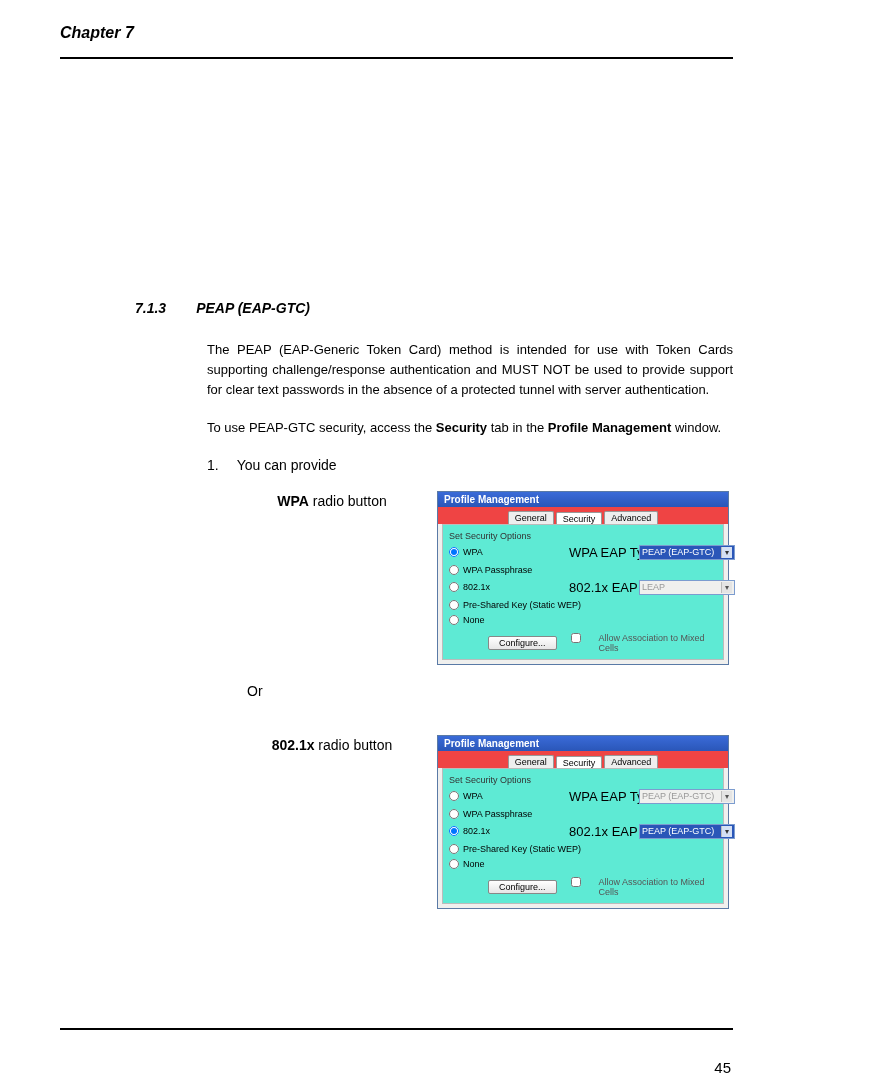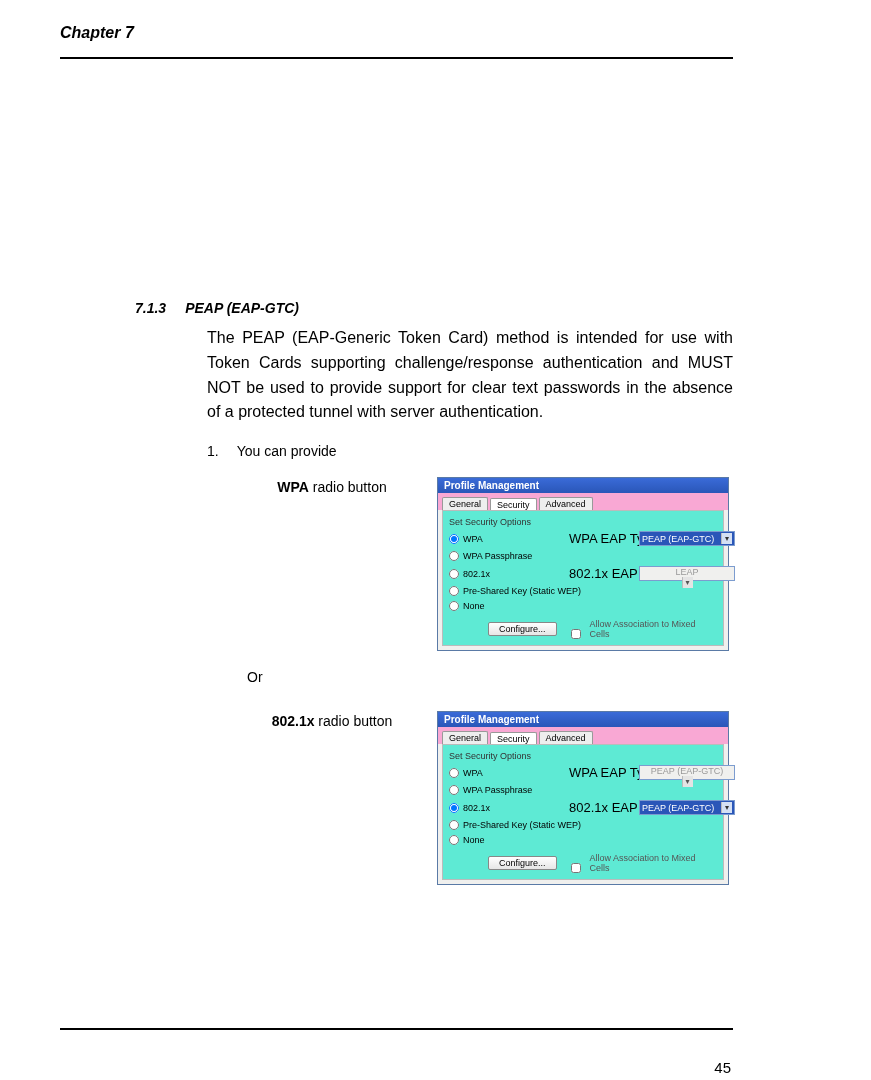--- a/index.html
+++ b/index.html
@@ -40,31 +40,31 @@
     border-top: 2px solid #000;
   }
   .content {
     position: absolute;
     top: 300px;
     left: 135px;
     right: 60px;
   }
   .sec-head {
     display: flex;
-    gap: 19px;
+    gap: 30px;
     font-weight: bold;
     font-size: 14px;
     font-style: italic;
-    margin-bottom: 10px;
+    margin-bottom: 24px;
   }
   .body {
     margin-left: 72px;
   }
   .para {
-    font-size: 16px;
+    font-size: 13px;
     line-height: 1.55;
     text-align: justify;
     margin-bottom: 18px;
   }
   .para .bold { font-weight: bold; }
   .list {
     display: flex;
     gap: 18px;
     font-size: 14px;
     margin-bottom: 18px;
@@ -80,21 +80,21 @@
     width: 170px;
     font-size: 14px;
     padding-top: 2px;
     text-align: center;
   }
   .option-label .bold { font-weight: bold; }
   .or-row {
     margin-left: 40px;
     font-size: 14px;
     margin-top: 18px;
-    margin-bottom: 26px;
+    margin-bottom: 36px;
   }
 
   
   .dlg {
     width: 290px;
     border: 1px solid #5a7aa6;
     font-family: Tahoma, Arial, sans-serif;
     font-size: 9px;
     background: #f0f0ee;
     flex: 0 0 auto;
@@ -103,22 +103,23 @@
     background: linear-gradient(#3a6bd8, #2a56b8);
     color: #fff;
     font-size: 10px;
     padding: 2px 6px;
     font-weight: bold;
   }
   .dlg-tabs {
     display: flex;
     gap: 2px;
     padding: 4px 4px 0 4px;
-    background: #f9a8d4;
-    font-size: 9px;
+    background: #ef4444;
+    font-size: 9px;
+    justify-content: center;
   }
   .tab {
     border: 1px solid #999;
     border-bottom: none;
     background: #eee;
     padding: 1px 6px;
     border-radius: 2px 2px 0 0;
   }
   .tab.active {
     background: #fff;
@@ -167,21 +168,20 @@
     width: 90px;
     padding: 0 2px;
   }
   .combo.sel {
     background: #2a56b8;
     color: #fff;
   }
   .combo.disabled {
     background: #f0f0ee;
     color: #999;
-    flex-direction: column;
   }
   .combo-arrow {
     width: 10px;
     text-align: center;
     color: #555;
     background: #e4e4e4;
     border-left: 1px solid #bbb;
     font-size: 8px;
     line-height: 11px;
   }
@@ -196,22 +196,22 @@
   .btn {
     border: 1px solid #888;
     background: linear-gradient(#fff,#e6e6e6);
     font-size: 9px;
     padding: 1px 10px;
     border-radius: 2px;
     margin-left: 39px;
   }
   .chk {
     display: flex;
-    align-items: flex-end;
-    gap: 9px;
+    align-items: flex-start;
+    gap: 18px;
     font-size: 9px;
     color: #555;
   }
   .chk input { width: 10px; height: 10px; margin: 0; }
 
   .footer-line {
     position: absolute;
     bottom: 50px;
     left: 60px;
     right: 60px;
@@ -235,20 +235,23 @@
 
   <div class="content">
     <div class="sec-head">
       <span>7.1.3</span>
       <span>PEAP (EAP-GTC)</span>
     </div>
 
     <div class="body">
       <div class="para">The PEAP (EAP-Generic Token Card) method is intended for use with Token Cards supporting challenge/response authentication and MUST NOT be used to provide support for clear text passwords in the absence of a protected tunnel with server authentication.</div>
 
+      <div class="para">
+        <span>To use PEAP-GTC security, access the </span><span class="bold">Security</span><span> tab in the </span><span class="bold">Profile Management</span><span> window.</span>
+      </div>
 
       <div class="list">
         <span>1.</span>
         <span>You can provide</span>
       </div>
 
       <div class="option-row">
         <div class="option-label">
           <span class="bold">WPA</span><span> radio button</span>
         </div>

